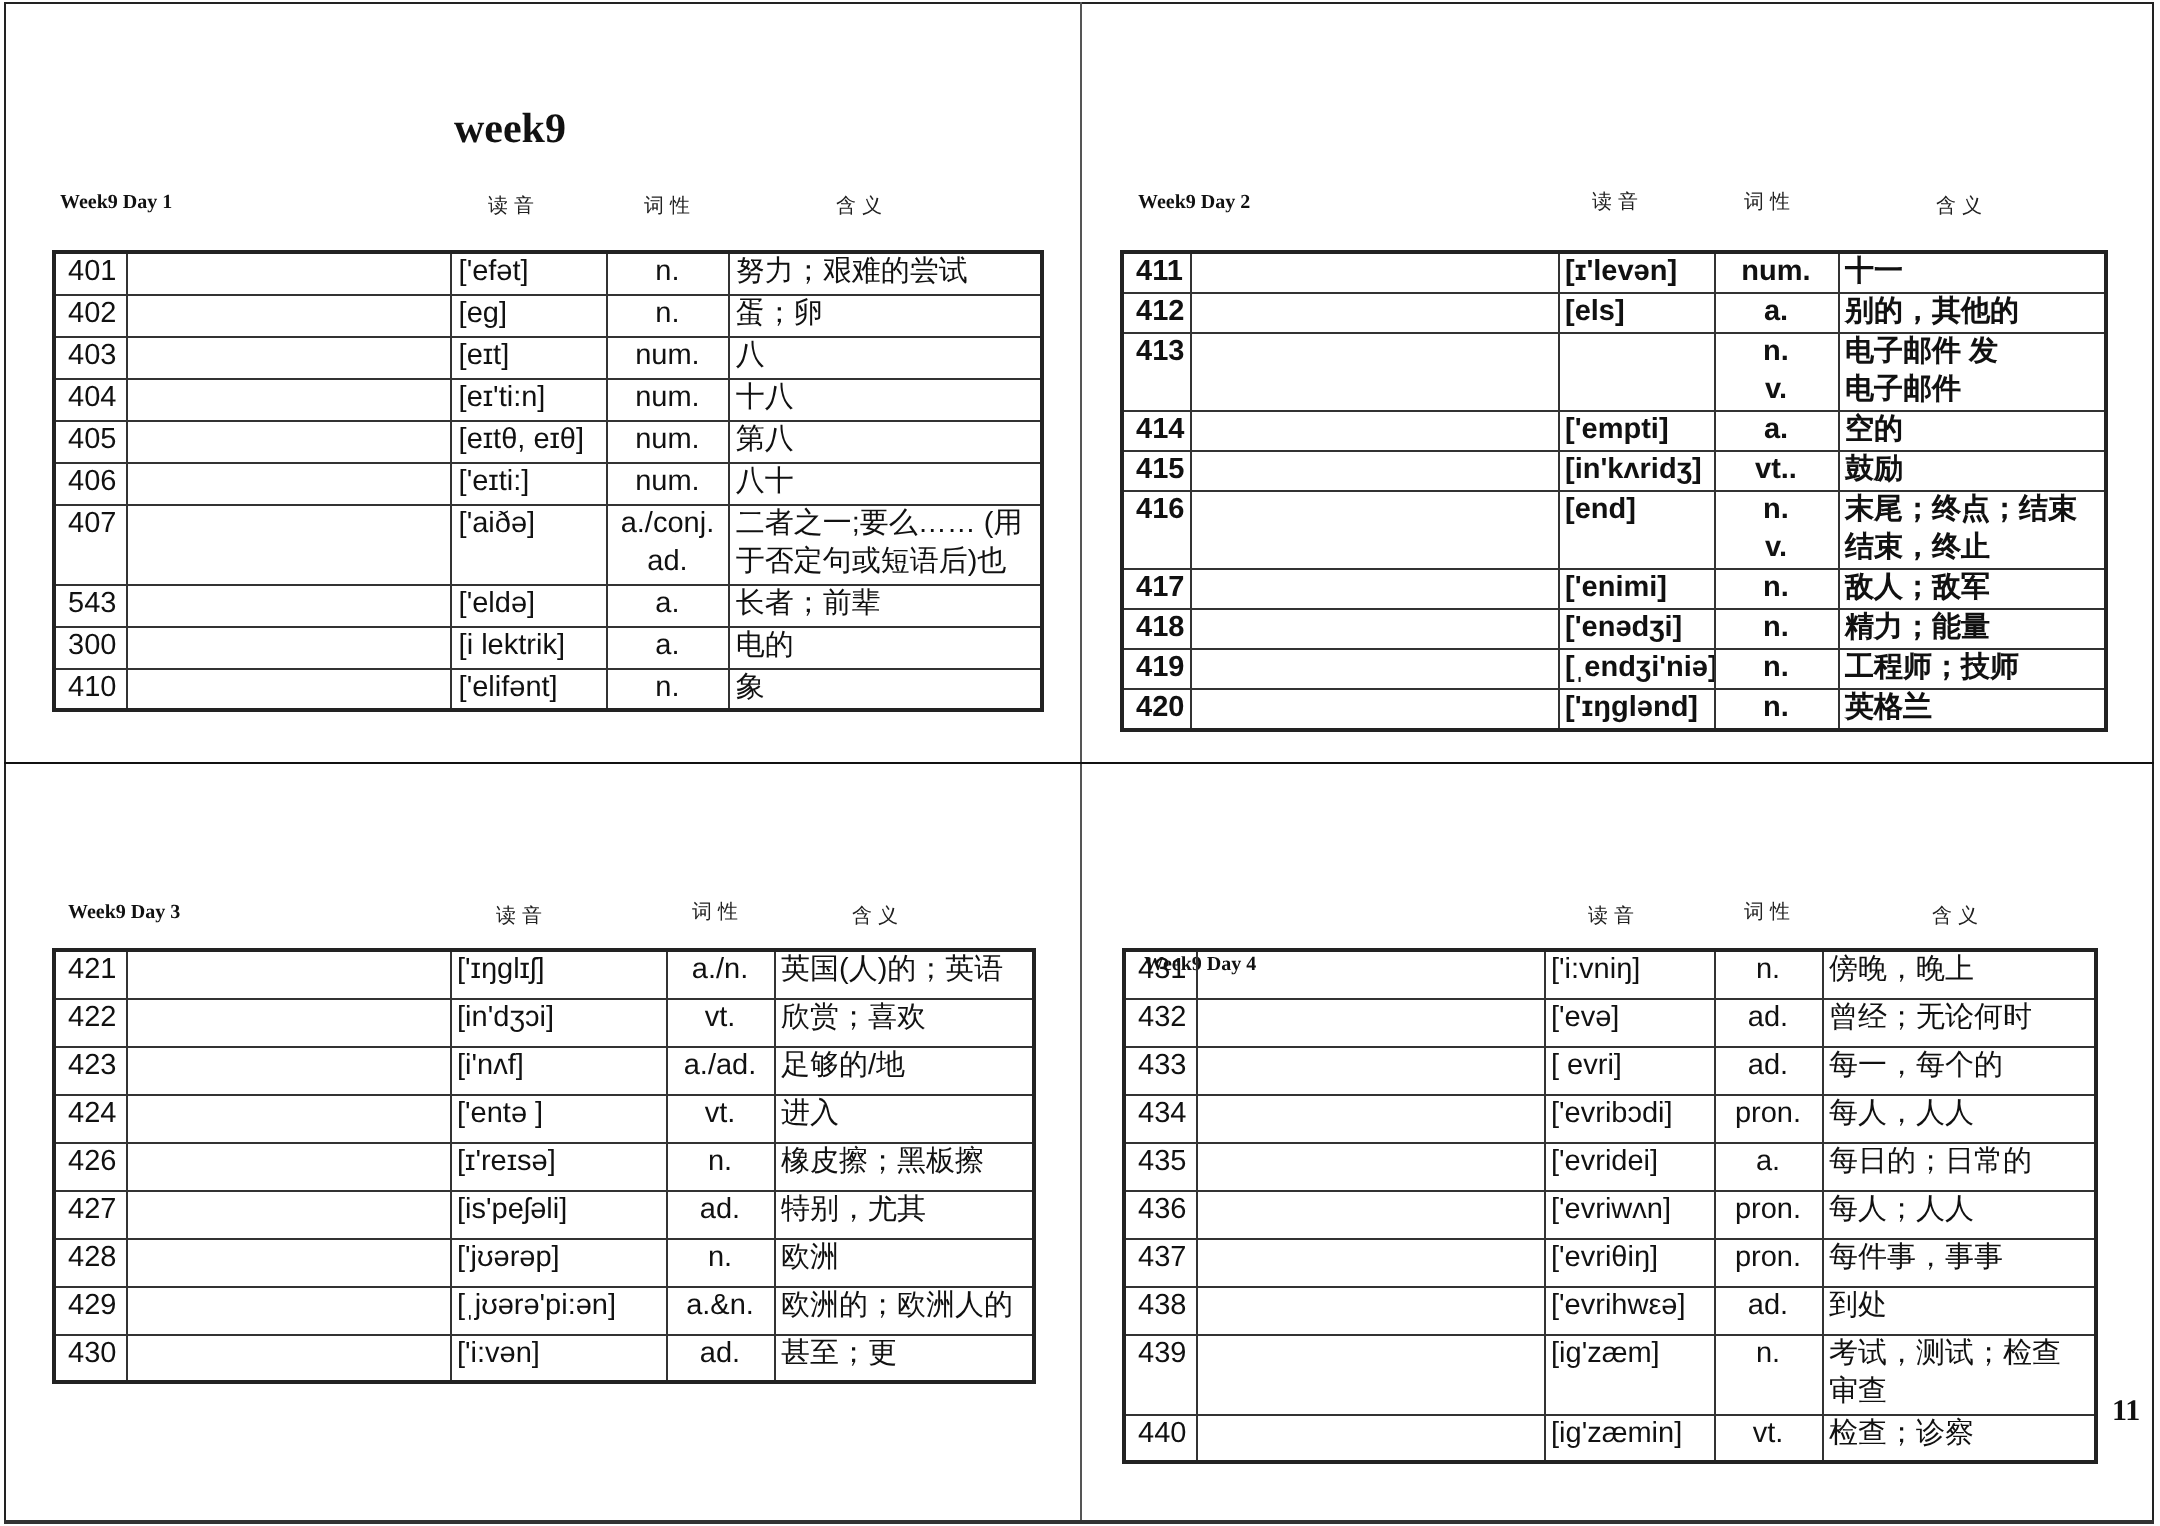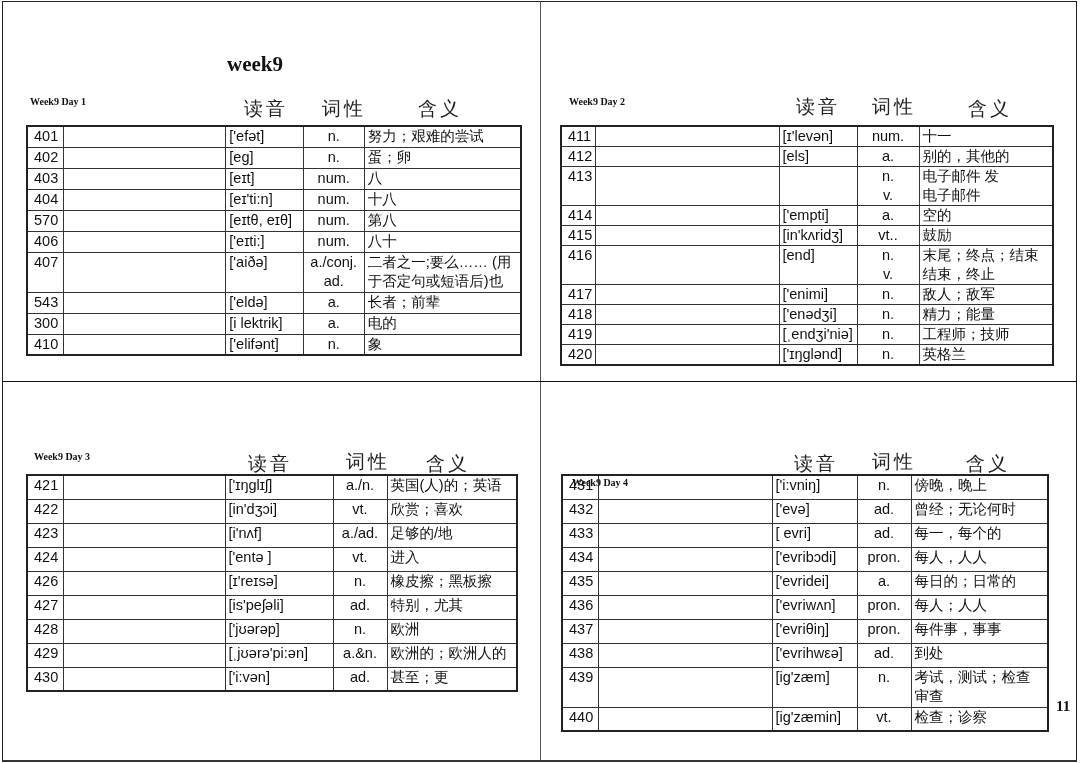--- a/index.html
+++ b/index.html
@@ -10,21 +10,21 @@
   .vline { position: absolute; left: 540px; top: 1px; width: 1px; height: 761px; background: #555; }
   .hline { position: absolute; left: 2px; top: 381px; width: 1075px; height: 1px; background: #111; }
   .bottomline { position: absolute; left: 2px; top: 760px; width: 1075px; height: 2px; background: #333; }
 
   .main-title { position: absolute; left: 227px; top: 52px; font-family: "Liberation Serif", serif;
                 font-weight: bold; font-size: 21px; }
   .page-num { position: absolute; left: 1056px; top: 698px; font-family: "Liberation Serif", serif;
               font-weight: bold; font-size: 15px; }
 
   .day-title { position: absolute; font-family: "Liberation Serif", serif; font-weight: bold; font-size: 10px; }
-  .hdr { position: absolute; font-size: 19px; letter-spacing: 3px; color: #222;
+  .hdr { position: absolute; font-size: 10px; letter-spacing: 3px; color: #222;
          font-family: Liberation Sans, sans-serif; }
 
   table.vocab { position: absolute; border-collapse: collapse; table-layout: fixed;
                 border: 2px solid #222; font-size: 14.5px; }
   table.vocab td { border: 1px solid #333; padding: 0 3px; vertical-align: top; line-height: 19px;
                    white-space: nowrap; overflow: hidden; }
   table.vocab td.num { padding-left: 6px; }
   table.vocab td.pos { text-align: center; }
   table.vocab td.mean { white-space: normal; }
   .ml { display: block; }
@@ -91,21 +91,21 @@
         <td class="word"></td>
         <td class="phon">[eɪ'ti:n]</td>
         <td class="pos">
           <span class="ml">num.</span>
         </td>
         <td class="mean">
           <span class="ml">十八</span>
         </td>
       </tr>
       <tr style="height: 21px;">
-        <td class="num">570</td>
+        <td class="num">405</td>
         <td class="word"></td>
         <td class="phon">[eɪtθ, eɪθ]</td>
         <td class="pos">
           <span class="ml">num.</span>
         </td>
         <td class="mean">
           <span class="ml">第八</span>
         </td>
       </tr>
       <tr style="height: 21px;">
@@ -165,21 +165,21 @@
           <span class="ml">象</span>
         </td>
       </tr>
     </tbody>
 </table>
 
 <div class="day-title" style="left:569px;top:96px;">Week9  Day 2</div>
 <div class="hdr" style="left:796px;top:94px;">读音</div>
 <div class="hdr" style="left:872px;top:94px;">词性</div>
 <div class="hdr" style="left:968px;top:96px;">含义</div>
-<table class="vocab" id="t1" style="left:560px;top:125px;width:494px;">
+<table class="vocab" id="t1" style="left:560px;top:125px;width:494px;font-weight:bold;">
   <colgroup>
       <col style="width:34px">
       <col style="width:184px">
       <col style="width:78px">
       <col style="width:62px">
       <col style="width:134px">
     </colgroup>
   <tbody>
       <tr style="height: 19px;">
         <td class="num">411</td>

